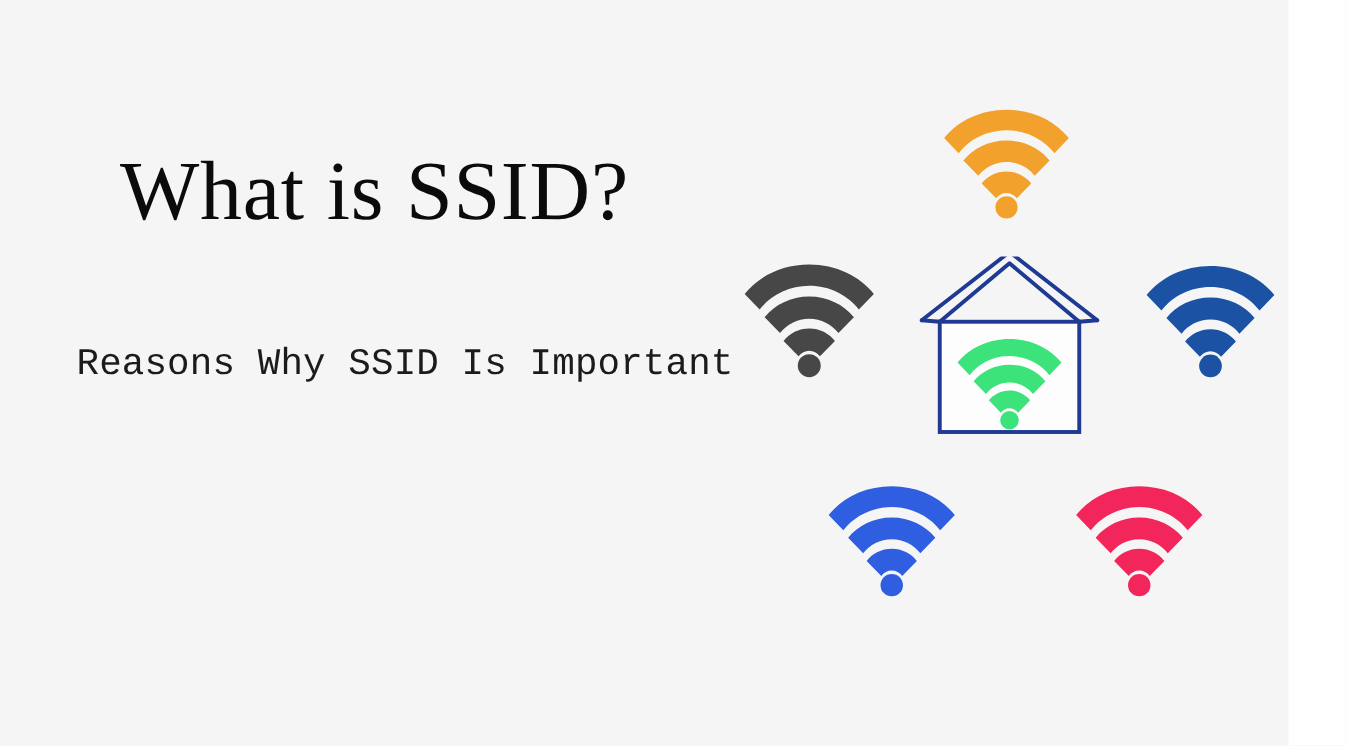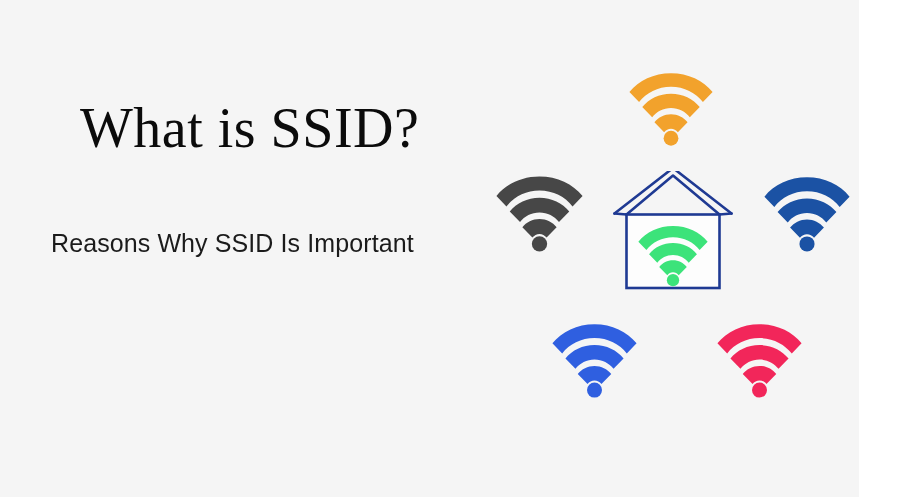--- a/index.html
+++ b/index.html
@@ -29,21 +29,21 @@
     line-height: 64px;
     font-weight: 400;
     color: #0b0b0b;
     letter-spacing: 0.5px;
     white-space: nowrap;
   }
   #page-subtitle {
     position: absolute;
     left: 51px;
     top: 227px;
-    font-family: Liberation Sans, sans-serif;
+    font-family: Liberation Mono, monospace;
     font-size: 25px;
     line-height: 32px;
     font-weight: 400;
     color: #1b1b1b;
     letter-spacing: 0.1px;
     white-space: nowrap;
   }
   .wifi {
     position: absolute;
   }

